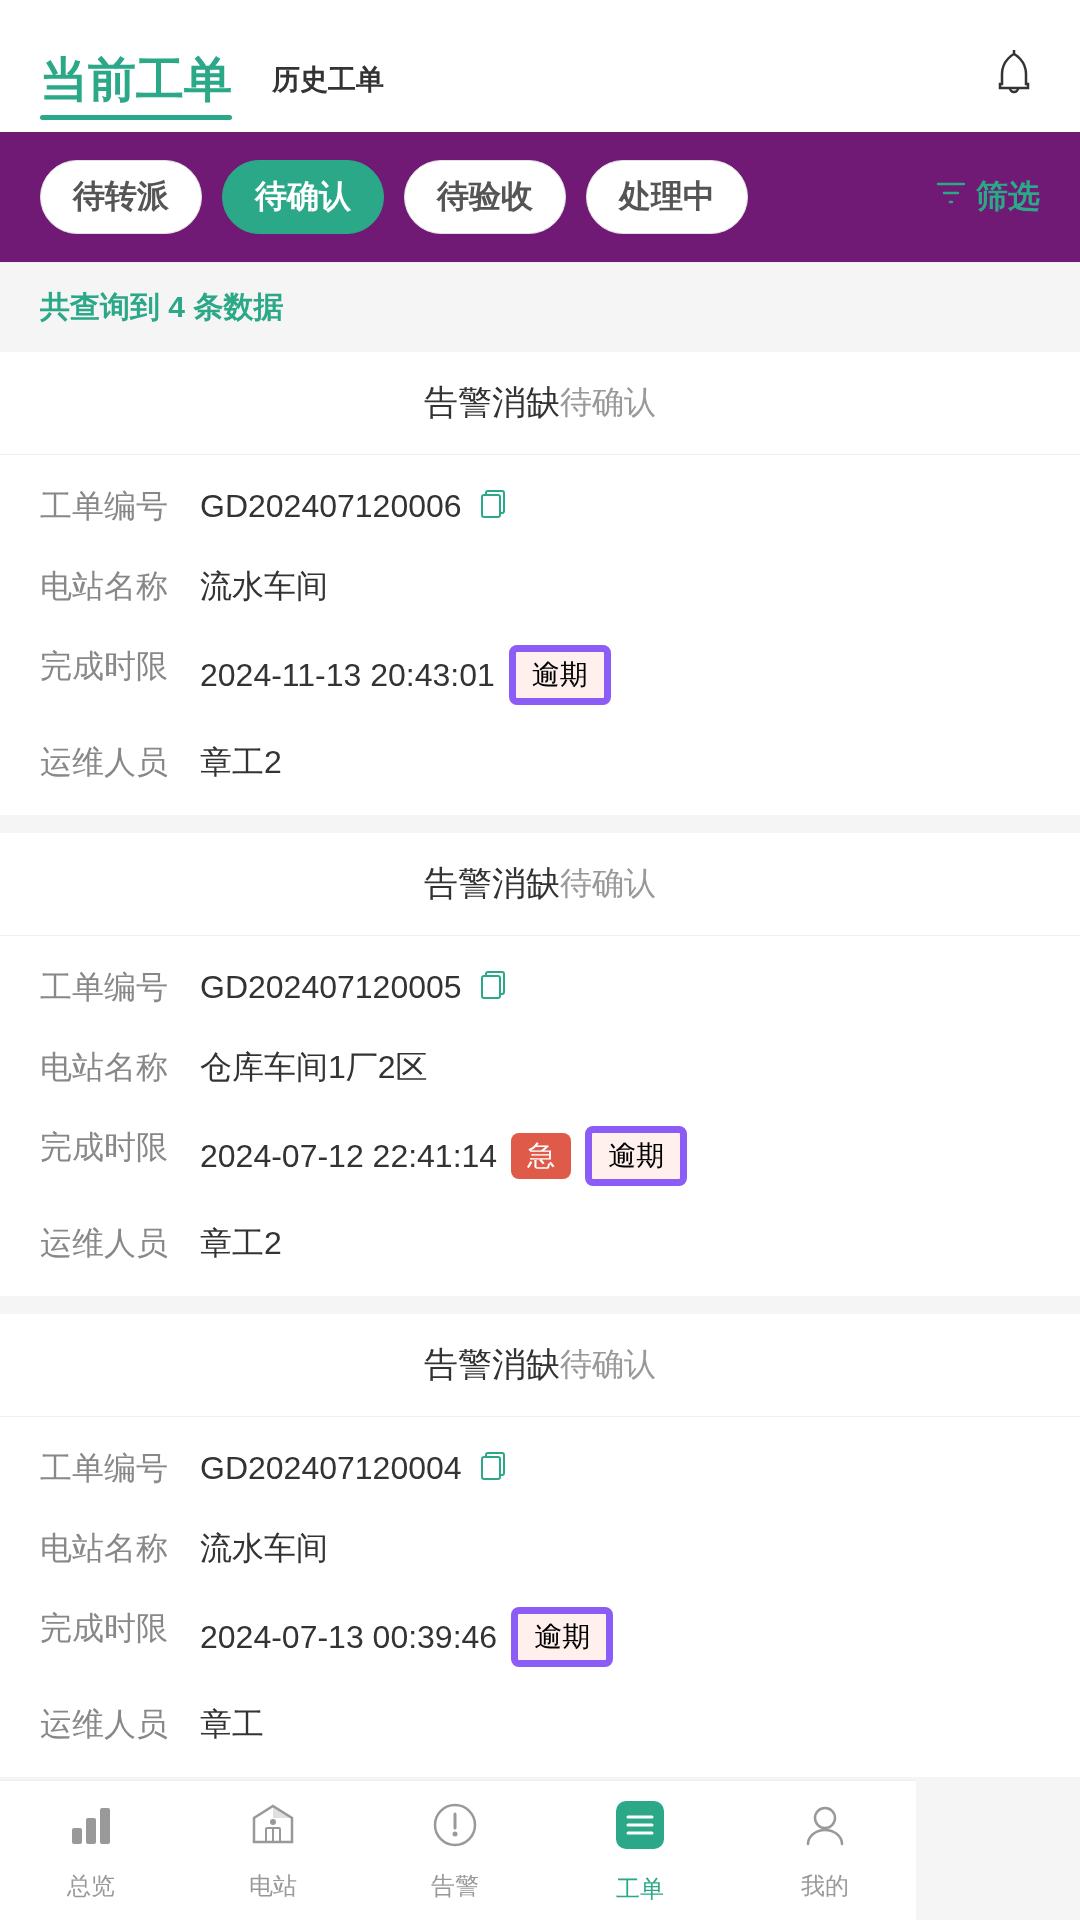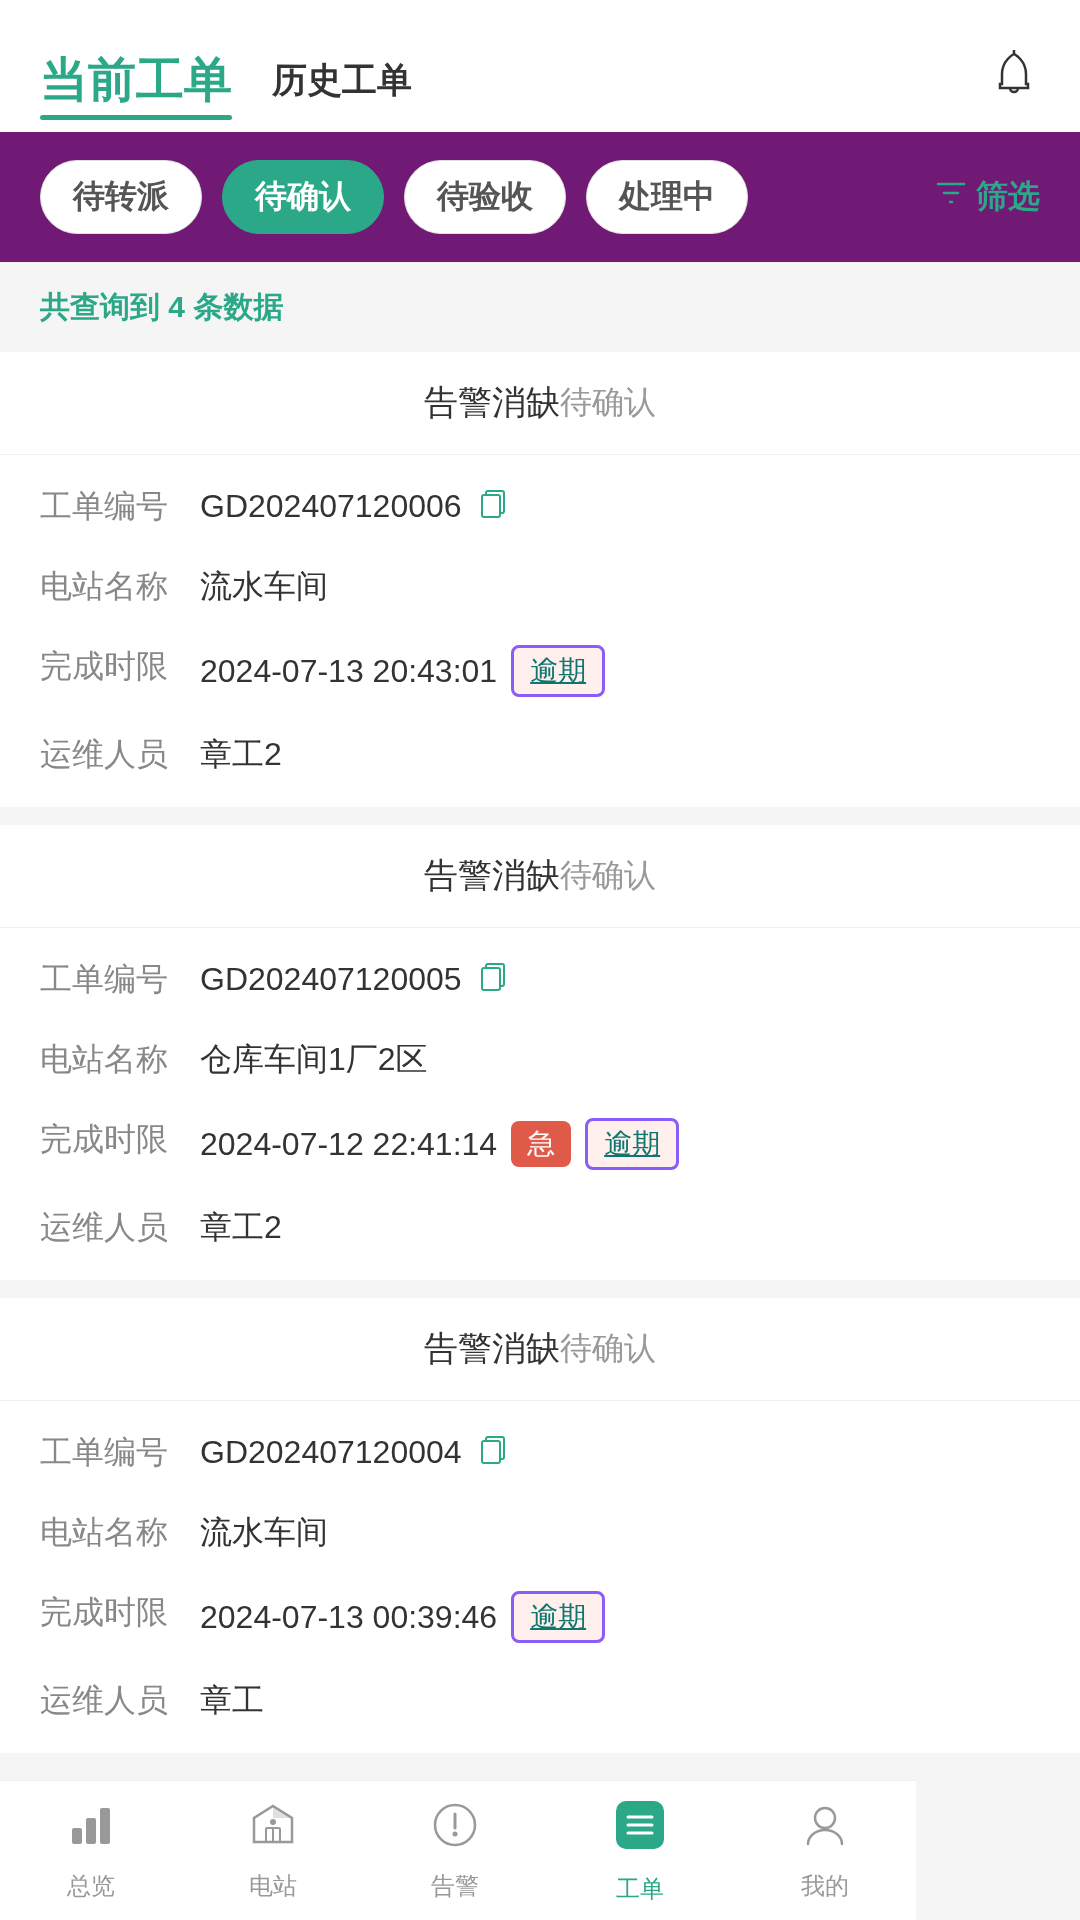--- a/index.html
+++ b/index.html
@@ -31,21 +31,21 @@
       content: '';
       position: absolute;
       bottom: -8px;
       left: 0;
       width: 100%;
       height: 5px;
       background: #2BA888;
       border-radius: 3px;
     }
     .header-tab-inactive {
-      font-size: 35px;
+      font-size: 28px;
       font-weight: 600;
       color: #333;
     }
     .header-bell {
       margin-left: auto;
       font-size: 52px;
       color: #333;
     }
 
     
@@ -148,23 +148,22 @@
     }
     .badge {
       display: inline-block;
       padding: 4px 16px;
       border-radius: 8px;
       font-size: 28px;
       font-weight: 500;
     }
     .badge-overdue {
       background: #fff0ee;
-      color: #0f766e;
-      border: 3px solid #8b5cf6;
-      text-decoration: underline;
+      color: #000000;
+      border: 7px solid #8b5cf6;
     }
     .badge-urgent {
       background: #e05a4a;
       color: #fff;
       border-radius: 8px;
     }
 
     
     .bottom-nav {
       position: fixed;
@@ -261,21 +260,21 @@
           </span>
         </span>
       </div>
       <div class="card-row">
         <span class="card-label">电站名称</span>
         <span class="card-value">流水车间</span>
       </div>
       <div class="card-row">
         <span class="card-label">完成时限</span>
         <span class="card-value">
-          <span>2024-07-13 20:43:01</span>
+          <span>2024-11-13 20:43:01</span>
           <span class="badge badge-overdue">逾期</span>
         </span>
       </div>
       <div class="card-row">
         <span class="card-label">运维人员</span>
         <span class="card-value">章工2</span>
       </div>
     </div>
   </div>
 

